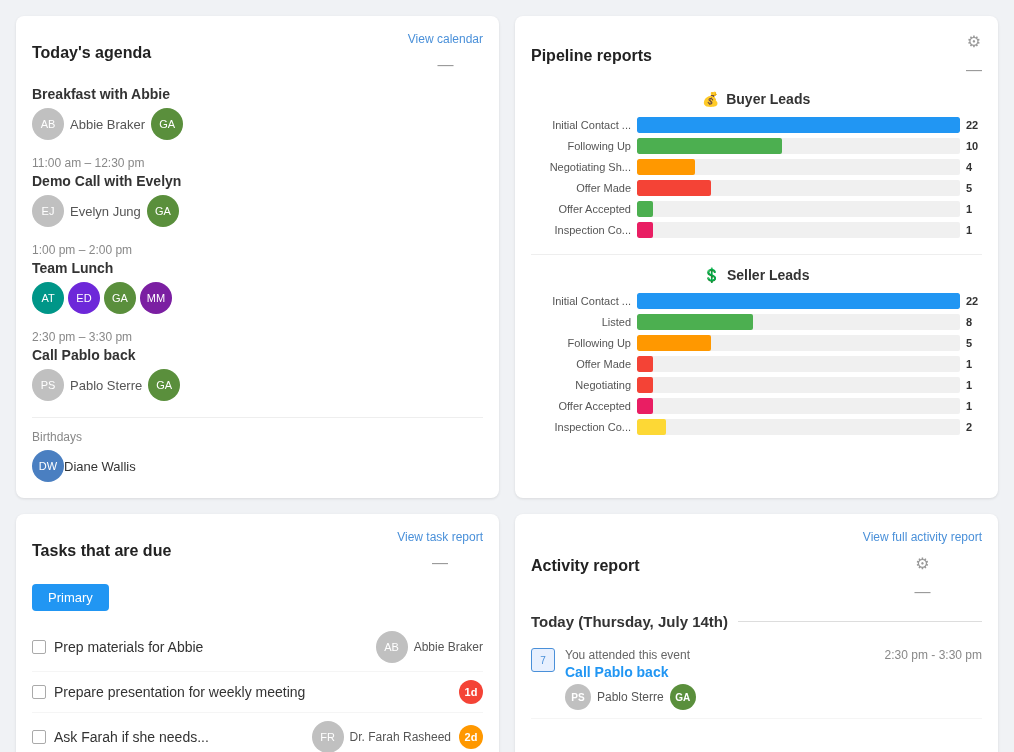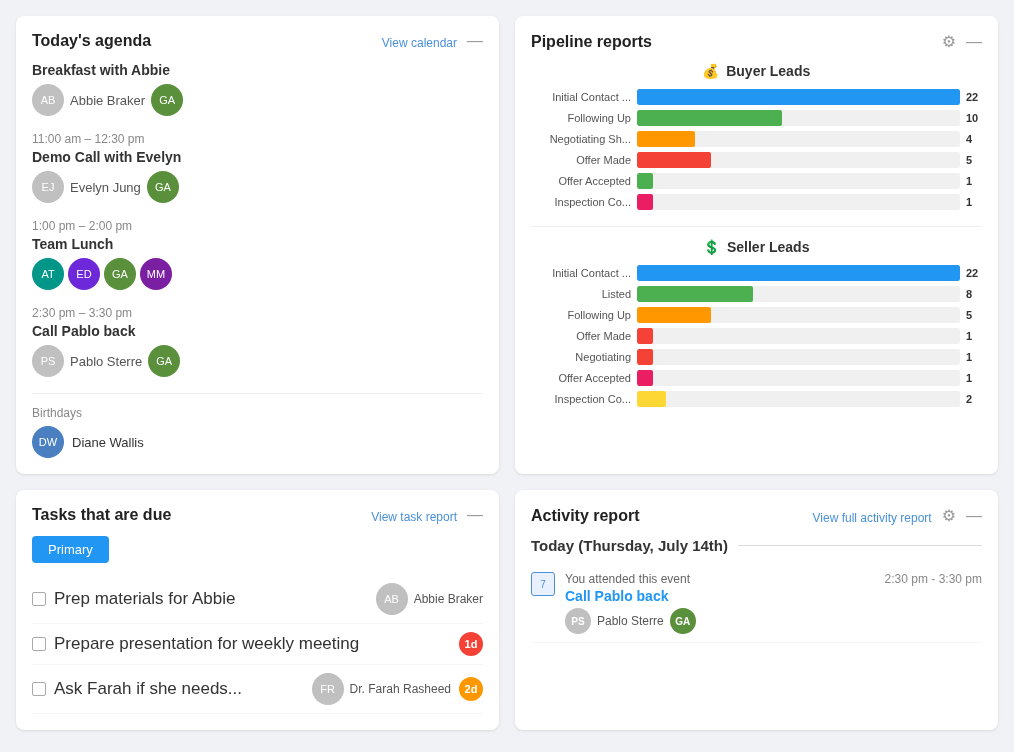--- a/index.html
+++ b/index.html
@@ -4,39 +4,39 @@
   <style>
     * { box-sizing: border-box; margin: 0; padding: 0; }
     body { font-family: Arial, sans-serif; background: #f0f2f5; font-size: 13px; color: #333; }
     
     .dashboard { display: grid; grid-template-columns: 1fr 1fr; grid-template-rows: auto auto; gap: 16px; padding: 16px; }
     
     .card { background: #fff; border-radius: 8px; padding: 16px; box-shadow: 0 1px 3px rgba(0,0,0,0.1); }
     
     .card-header { display: flex; align-items: center; justify-content: space-between; margin-bottom: 12px; }
     .card-title { font-size: 16px; font-weight: 600; color: #222; }
-    .card-actions { display: flex; align-items: flex-end; gap: 10px; }
+    .card-actions { display: flex; align-items: center; gap: 10px; flex-direction: column; }
     .view-link { color: #4a90d9; text-decoration: none; font-size: 12px; cursor: pointer; }
     .icon-btn { color: #999; cursor: pointer; font-size: 16px; }
     
     
     .agenda-event { margin-bottom: 16px; }
     .event-time { color: #888; font-size: 12px; margin-bottom: 3px; }
     .event-title { font-size: 14px; font-weight: 600; margin-bottom: 6px; }
     .event-attendees { display: flex; align-items: center; gap: 6px; }
     .avatar { width: 32px; height: 32px; border-radius: 50%; display: flex; align-items: center; justify-content: center; font-size: 11px; font-weight: 400; color: #fff; flex-shrink: 0; }
     .avatar-gray { background: #c0c0c0; }
     .avatar-green { background: #5a8f3c; }
     .avatar-blue { background: #4a7fc1; }
     .avatar-name { font-size: 13px; color: #555; }
     .multi-avatars { display: flex; gap: 4px; }
     
     .birthdays-section { margin-top: 8px; border-top: 1px solid #eee; padding-top: 12px; }
     .birthdays-label { font-size: 12px; color: #888; margin-bottom: 6px; }
-    .birthday-item { display: flex; align-items: center; gap: 8px; }
+    .birthday-item { display: flex; align-items: center; }
     .birthday-name { font-size: 13px; font-weight: 500; }
     
     
     .pipeline-section { margin-bottom: 16px; }
     .pipeline-section-title { text-align: center; font-size: 14px; font-weight: 600; margin-bottom: 10px; display: flex; align-items: center; justify-content: center; gap: 6px; }
     .bar-row { display: flex; align-items: center; margin-bottom: 5px; gap: 6px; }
     .bar-label { width: 100px; font-size: 11px; color: #555; text-align: right; flex-shrink: 0; }
     .bar-track { flex: 1; height: 16px; background: #f0f0f0; border-radius: 2px; overflow: hidden; }
     .bar-fill { height: 100%; border-radius: 2px; }
     .bar-value { font-size: 11px; color: #333; font-weight: 600; flex-shrink: 0; width: 16px; }
@@ -48,21 +48,21 @@
     
     .divider { border: none; border-top: 1px solid #eee; margin: 12px 0; }
     
     
     .tab-bar { display: flex; margin-bottom: 12px; }
     .tab-btn { padding: 6px 16px; border: none; cursor: pointer; font-size: 13px; border-radius: 4px; }
     .tab-btn.active { background: #2196f3; color: #fff; }
     
     .task-item { display: flex; align-items: center; padding: 8px 0; border-bottom: 1px solid #f5f5f5; gap: 8px; }
     .task-checkbox { width: 14px; height: 14px; border: 1px solid #aaa; border-radius: 2px; flex-shrink: 0; cursor: pointer; }
-    .task-text { flex: 1; font-size: 17px; color: #333; }
+    .task-text { flex: 1; font-size: 14px; color: #333; }
     .task-assignee { display: flex; align-items: center; gap: 6px; }
     .assignee-name { font-size: 12px; color: #555; }
     .badge { width: 24px; height: 24px; border-radius: 50%; display: flex; align-items: center; justify-content: center; font-size: 11px; font-weight: 700; flex-shrink: 0; }
     .badge-red { background: #f44336; color: #fff; }
     .badge-orange { background: #ff9800; color: #fff; }
     
     
     .activity-header-row { display: flex; align-items: center; justify-content: space-between; margin-bottom: 10px; }
     .activity-date { font-size: 15px; font-weight: 600; }
     .activity-divider { flex: 1; height: 1px; background: #ddd; margin-left: 10px; }

